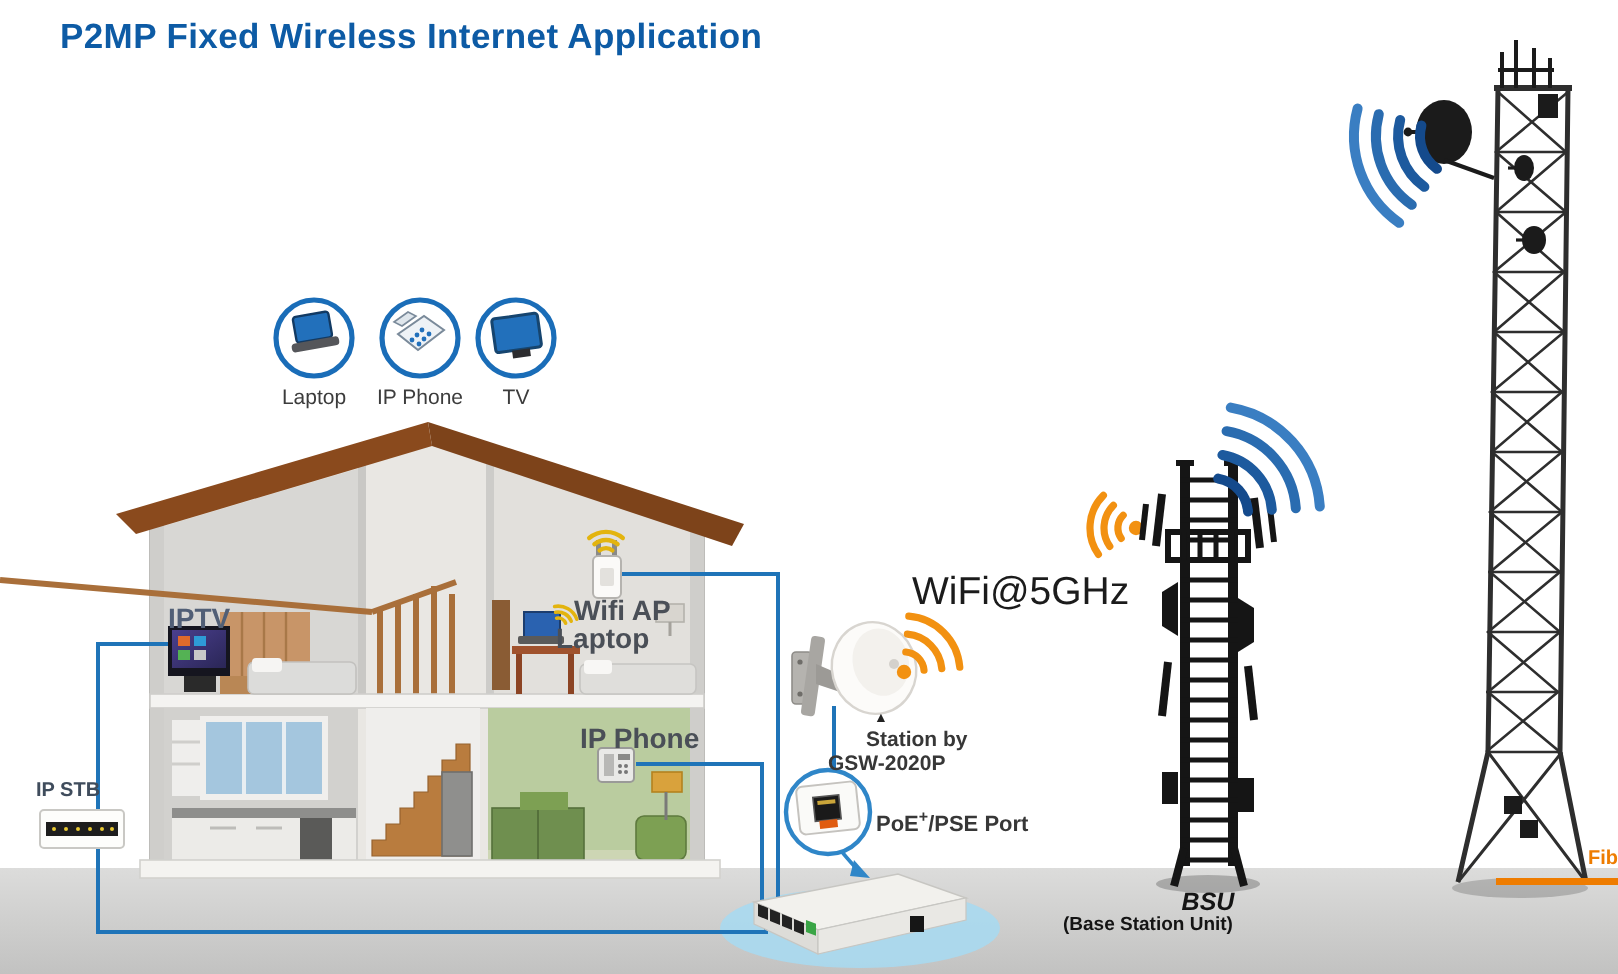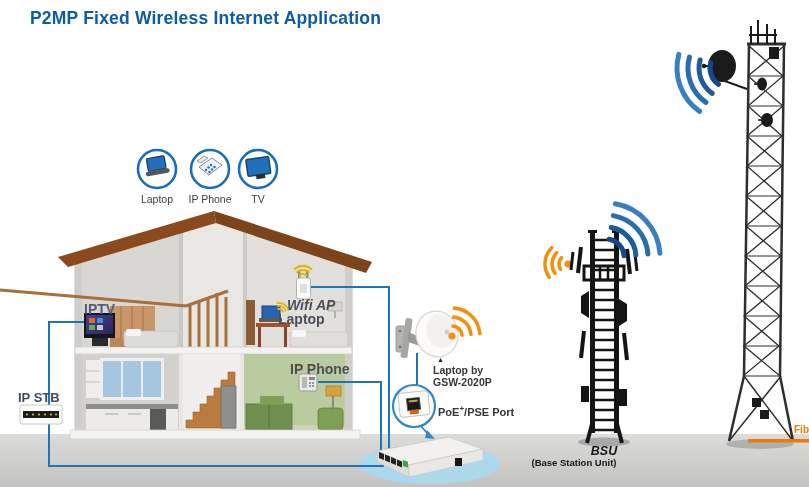--- a/index.html
+++ b/index.html
@@ -6,21 +6,21 @@
   #canvas{
     position:relative;width:809px;height:487px;overflow:hidden;background:#ffffff;
     font-family:"Liberation Sans",sans-serif;
   }
   #scene{position:absolute;left:0;top:0;}
   .lbl{position:absolute;white-space:nowrap;}
   .title{font-size:17.5px;font-weight:bold;color:#0d5ba5;letter-spacing:.2px;}
   .legend-lbl{font-size:10.5px;color:#3c3c3c;text-align:center;width:52px;}
   .house-lbl{font-size:14px;font-weight:bold;color:#4a4f57;}
   .iptv-lbl{color:#515f76;}
-  .stb-lbl{font-size:13px;font-weight:bold;color:#3f4c5c;}
+  .stb-lbl{font-size:10px;font-weight:bold;color:#3f4c5c;}
   .note{font-size:10.5px;color:#373737;font-weight:bold;line-height:11.5px;}
   .pointer{font-size:7px;color:#222;}
   .poe{font-size:11px;color:#373737;font-weight:bold;}
   .poe sup{font-size:8px;}
   .big-lbl{font-size:19.5px;color:#1b1b1b;}
   .bsu-name{font-size:12.5px;font-weight:bold;color:#141414;text-align:center;width:90px;font-style:italic;}
   .bsu-sub{font-size:9.5px;font-weight:bold;color:#141414;text-align:center;width:130px;}
   .fiber-lbl{font-size:10px;font-weight:bold;color:#ee7c00;}
 </style>
 </head>
@@ -326,30 +326,31 @@
   <rect x="748" y="439" width="61" height="3.5" fill="#ee7c00"></rect>
 </svg>
 
 <div class="lbl title" style="left:30px;top:8px;text-align:center;">P2MP Fixed Wireless Internet Application</div>
 
 <div class="lbl legend-lbl" style="left:131px;top:193px;">Laptop</div>
 <div class="lbl legend-lbl" style="left:184px;top:193px;">IP Phone</div>
 <div class="lbl legend-lbl" style="left:232px;top:193px;">TV</div>
 
 <div class="lbl house-lbl iptv-lbl" style="left:84px;top:301px;">IPTV</div>
-<div class="lbl house-lbl" style="left:287px;top:297px;font-style:italic;">Wifi AP</div>
+<div class="lbl house-lbl" style="left:287px;top:297px;">Wifi AP</div>
 <div class="lbl house-lbl" style="left:278px;top:311px;">Laptop</div>
 <div class="lbl house-lbl" style="left:290px;top:361px;">IP Phone</div>
 <div class="lbl stb-lbl" style="left:18px;top:390px;">IP STB</div>
 
 <div class="lbl pointer" style="left:437px;top:356px;">▲</div>
-<div class="lbl note" style="left:433px;top:365px;">Laptop by</div>
-<div class="lbl note" style="left:433px;top:377px;">GSW-2020P</div>
+<div class="lbl note" style="left:433px;top:365px;">Station by</div>
+<div class="lbl note" style="left:414px;top:377px;">GSW-2020P</div>
 
 <div class="lbl poe" style="left:438px;top:404px;"><span>PoE</span><sup>+</sup><span>/PSE Port</span></div>
 
+<div class="lbl big-lbl" style="left:456px;top:285px;">WiFi@5GHz</div>
 
 <div class="lbl bsu-name" style="left:559px;top:444px;">BSU</div>
 <div class="lbl bsu-sub" style="left:509px;top:457px;">(Base Station Unit)</div>
 
 <div class="lbl fiber-lbl" style="left:794px;top:424px;">Fib</div>
 
 </div>
 
 </body></html>

